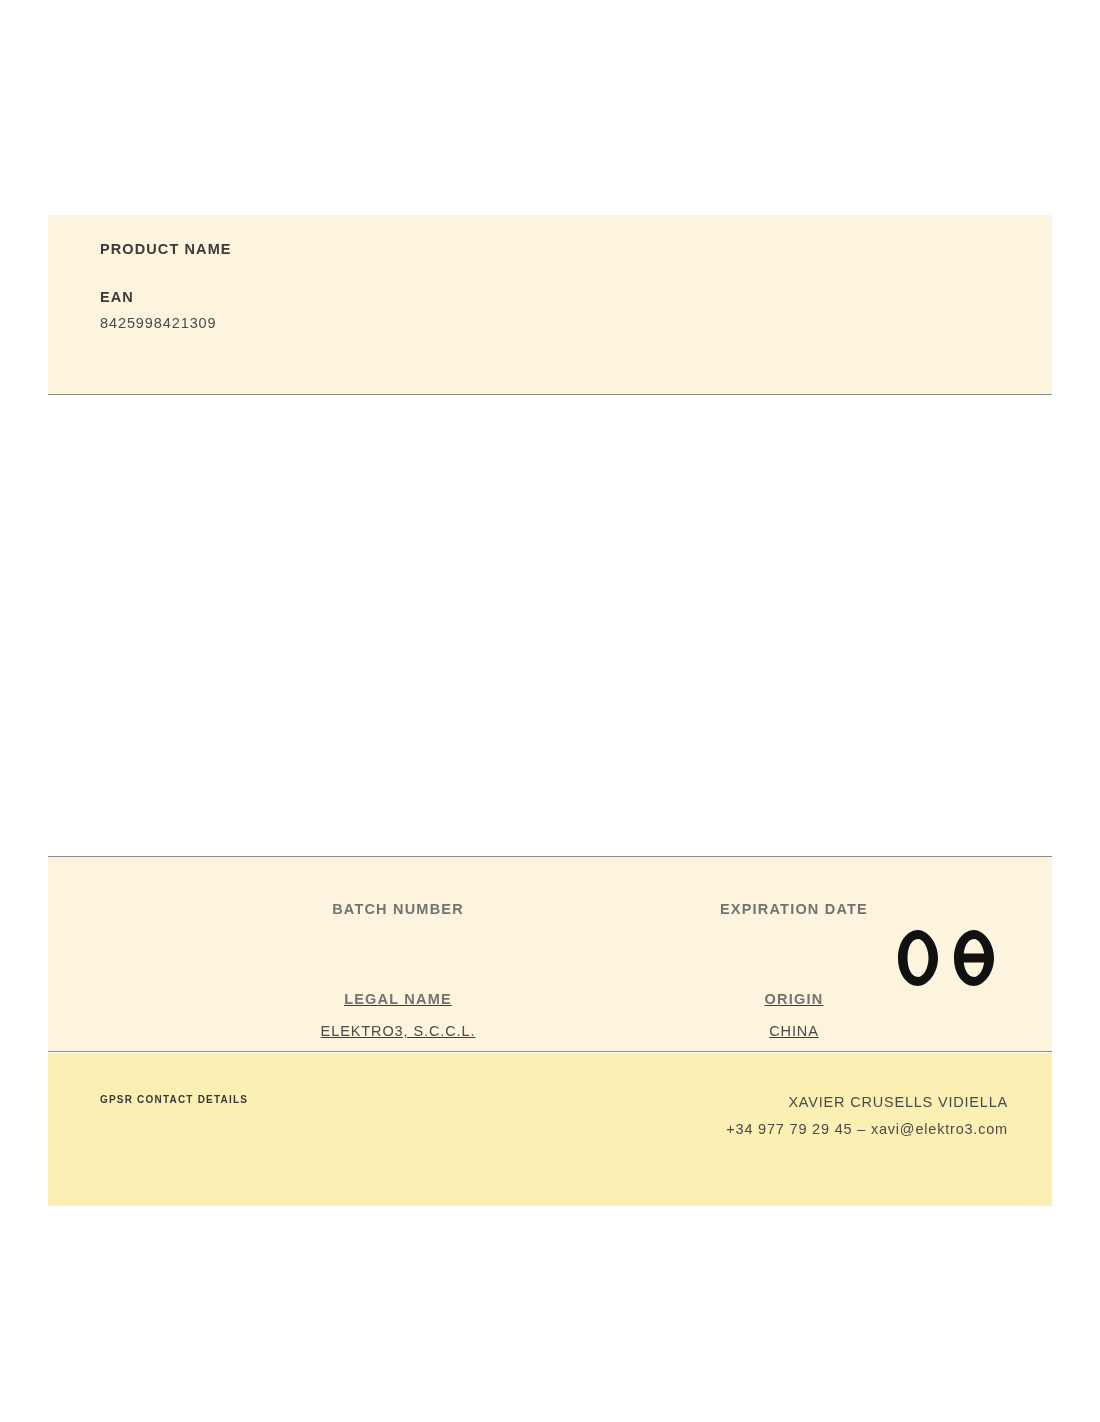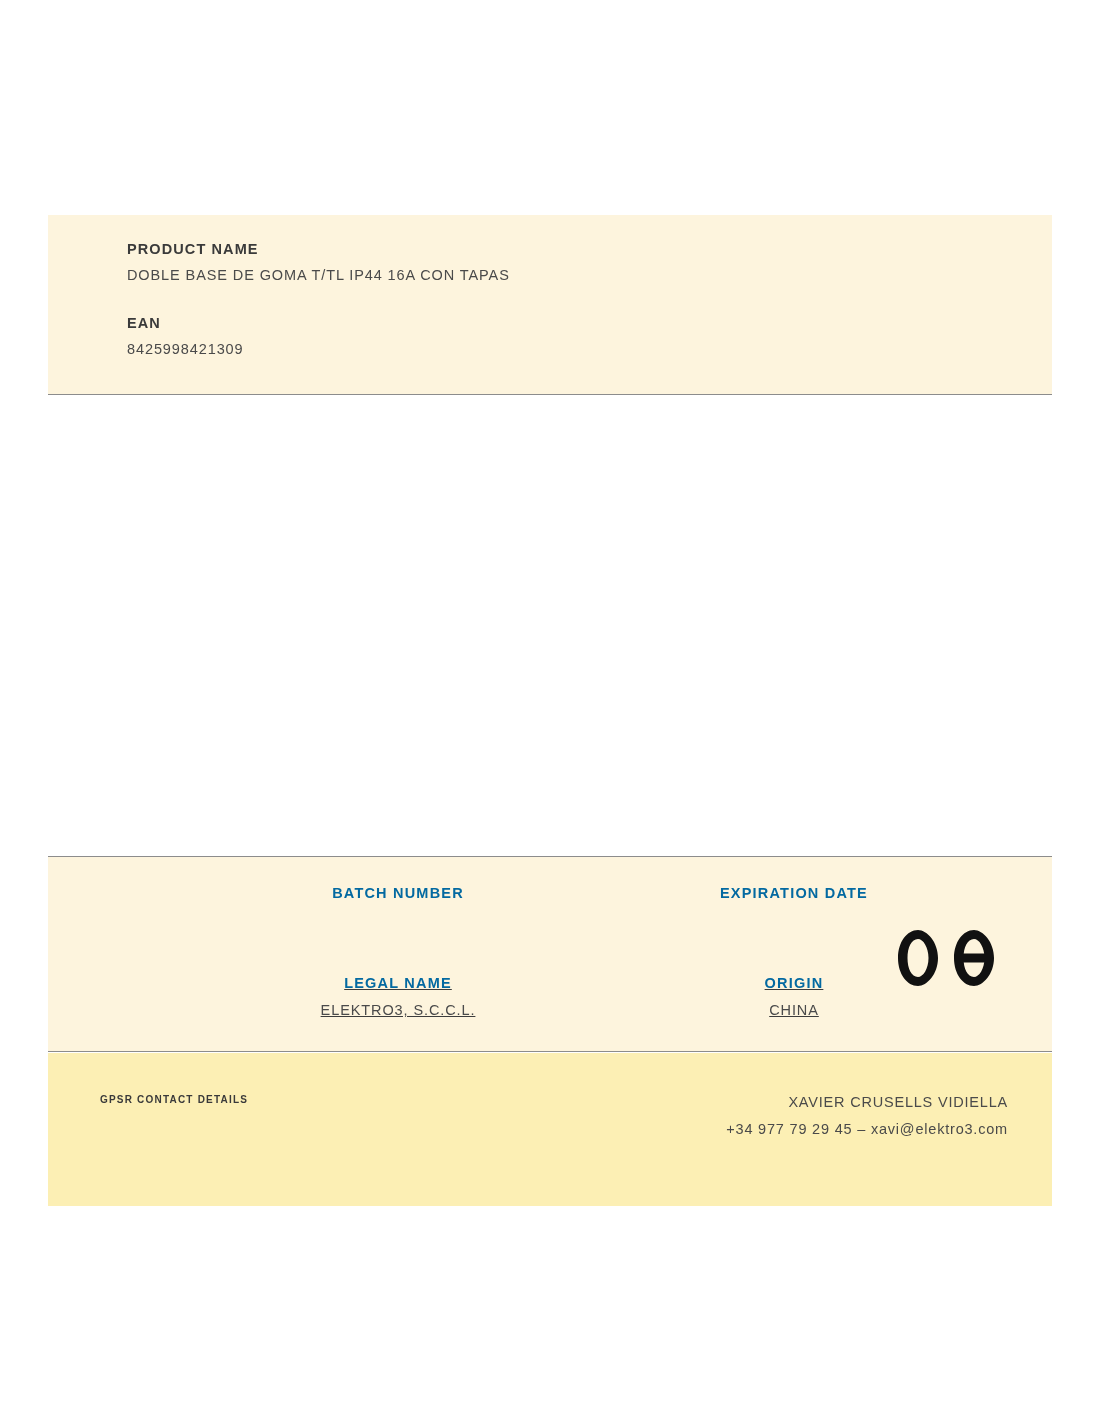--- a/index.html
+++ b/index.html
@@ -26,21 +26,21 @@
 
   
   .product-block {
     position: absolute;
     left: 48px;
     top: 215px;
     width: 1004px;
     height: 180px;
     background: #fdf4dd;
     box-sizing: border-box;
-    padding: 26px 52px 0 79px;
+    padding: 26px 52px 0 52px;
     border-bottom: 1px solid #8c8c8c;
   }
   .field-label {
     font-size: 14.5px;
     font-weight: bold;
     letter-spacing: 1.1px;
     color: #3a3a3a;
     margin: 0;
   }
   .field-value {
@@ -81,22 +81,22 @@
   .col-left  { left: 180px;  width: 340px; }
   .col-right { left: 576px;  width: 340px; }
 
   .row1 { top: 28px; }
   .row2 { top: 118px; text-decoration: underline; }
 
   .info-label {
     font-size: 14.5px;
     font-weight: bold;
     letter-spacing: 1.2px;
-    color: #0369a1;
-    margin: 0;
+    color: #737373;
+    margin: 16px;
   }
   .info-value {
     font-size: 14.5px;
     letter-spacing: 0.9px;
     color: #4a4a4a;
     margin: 11px 0 12px 0;
   }
 
   .ce-mark {
     position: absolute;
@@ -140,21 +140,20 @@
     white-space: nowrap;
   }
 </style>
 </head>
 <body>
 
 <div class="sheet">
 
   <div class="product-block">
     <p class="field-label">PRODUCT NAME</p>
-    <p class="field-value">DOBLE BASE DE GOMA T/TL IP44 16A CON TAPAS</p>
     <div class="spacer-gap"></div>
     <p class="field-label">EAN</p>
     <p class="field-value">8425998421309</p>
   </div>
 
   <div class="middle-empty"></div>
 
   <div class="info-block">
 
     <div class="info-col col-left row1">

